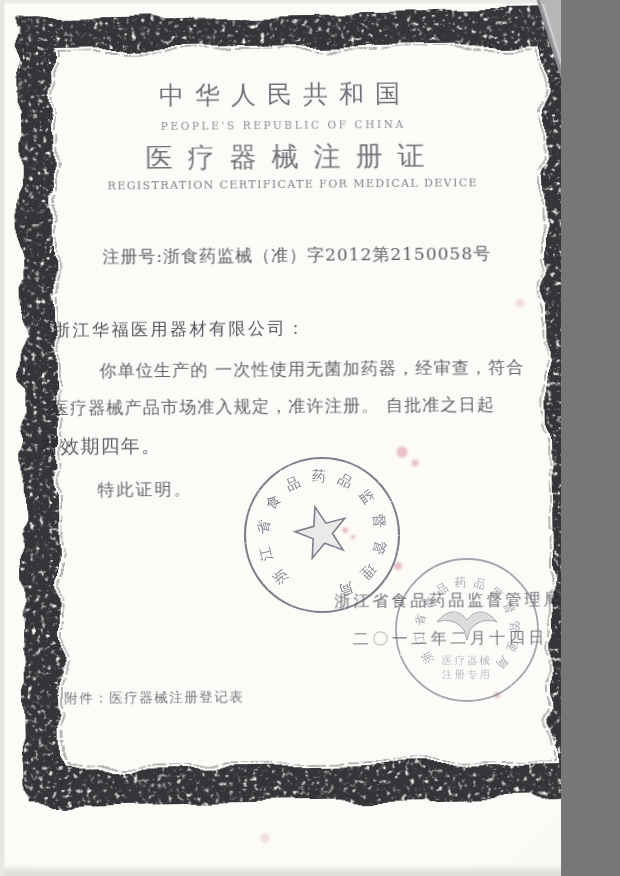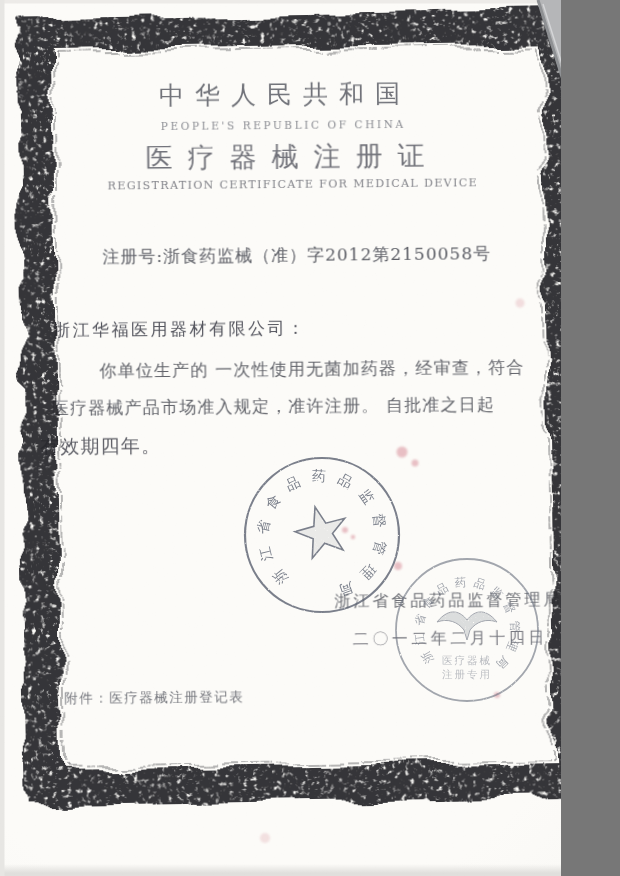--- a/index.html
+++ b/index.html
@@ -41,20 +41,21 @@
   <div class="content">
     <div class="txt t-cn1">中华人民共和国</div>
     <div class="txt t-en1">PEOPLE'S REPUBLIC OF CHINA</div>
     <div class="txt t-cn2">医疗器械注册证</div>
     <div class="txt t-en2">REGISTRATION CERTIFICATE FOR MEDICAL DEVICE</div>
     <div class="txt regno">注册号:浙食药监械（准）字2012第2150058号</div>
     <div class="txt addressee">浙江华福医用器材有限公司：</div>
     <div class="txt p1">你单位生产的 一次性使用无菌加药器，经审查，符合</div>
     <div class="txt p2">医疗器械产品市场准入规定，准许注册。 自批准之日起</div>
     <div class="txt p3">有效期四年。</div>
+    <div class="txt attest">特此证明。</div>
     <div class="txt issuer">浙江省食品药品监督管理局</div>
     <div class="txt date">二〇一二年二月十四日</div>
     <div class="txt attach">附件：医疗器械注册登记表</div>
   </div>
 
   <svg class="art" width="620" height="876" viewBox="0 0 620 876">
     <defs>
       <filter id="grunge" x="-5%" y="-4%" width="110%" height="108%" color-interpolation-filters="sRGB">
         <feTurbulence type="fractalNoise" baseFrequency="0.016 0.028" numOctaves="2" seed="14" result="warp"></feTurbulence>
         <feDisplacementMap in="SourceGraphic" in2="warp" scale="24" xChannelSelector="R" yChannelSelector="G" result="disp"></feDisplacementMap>

